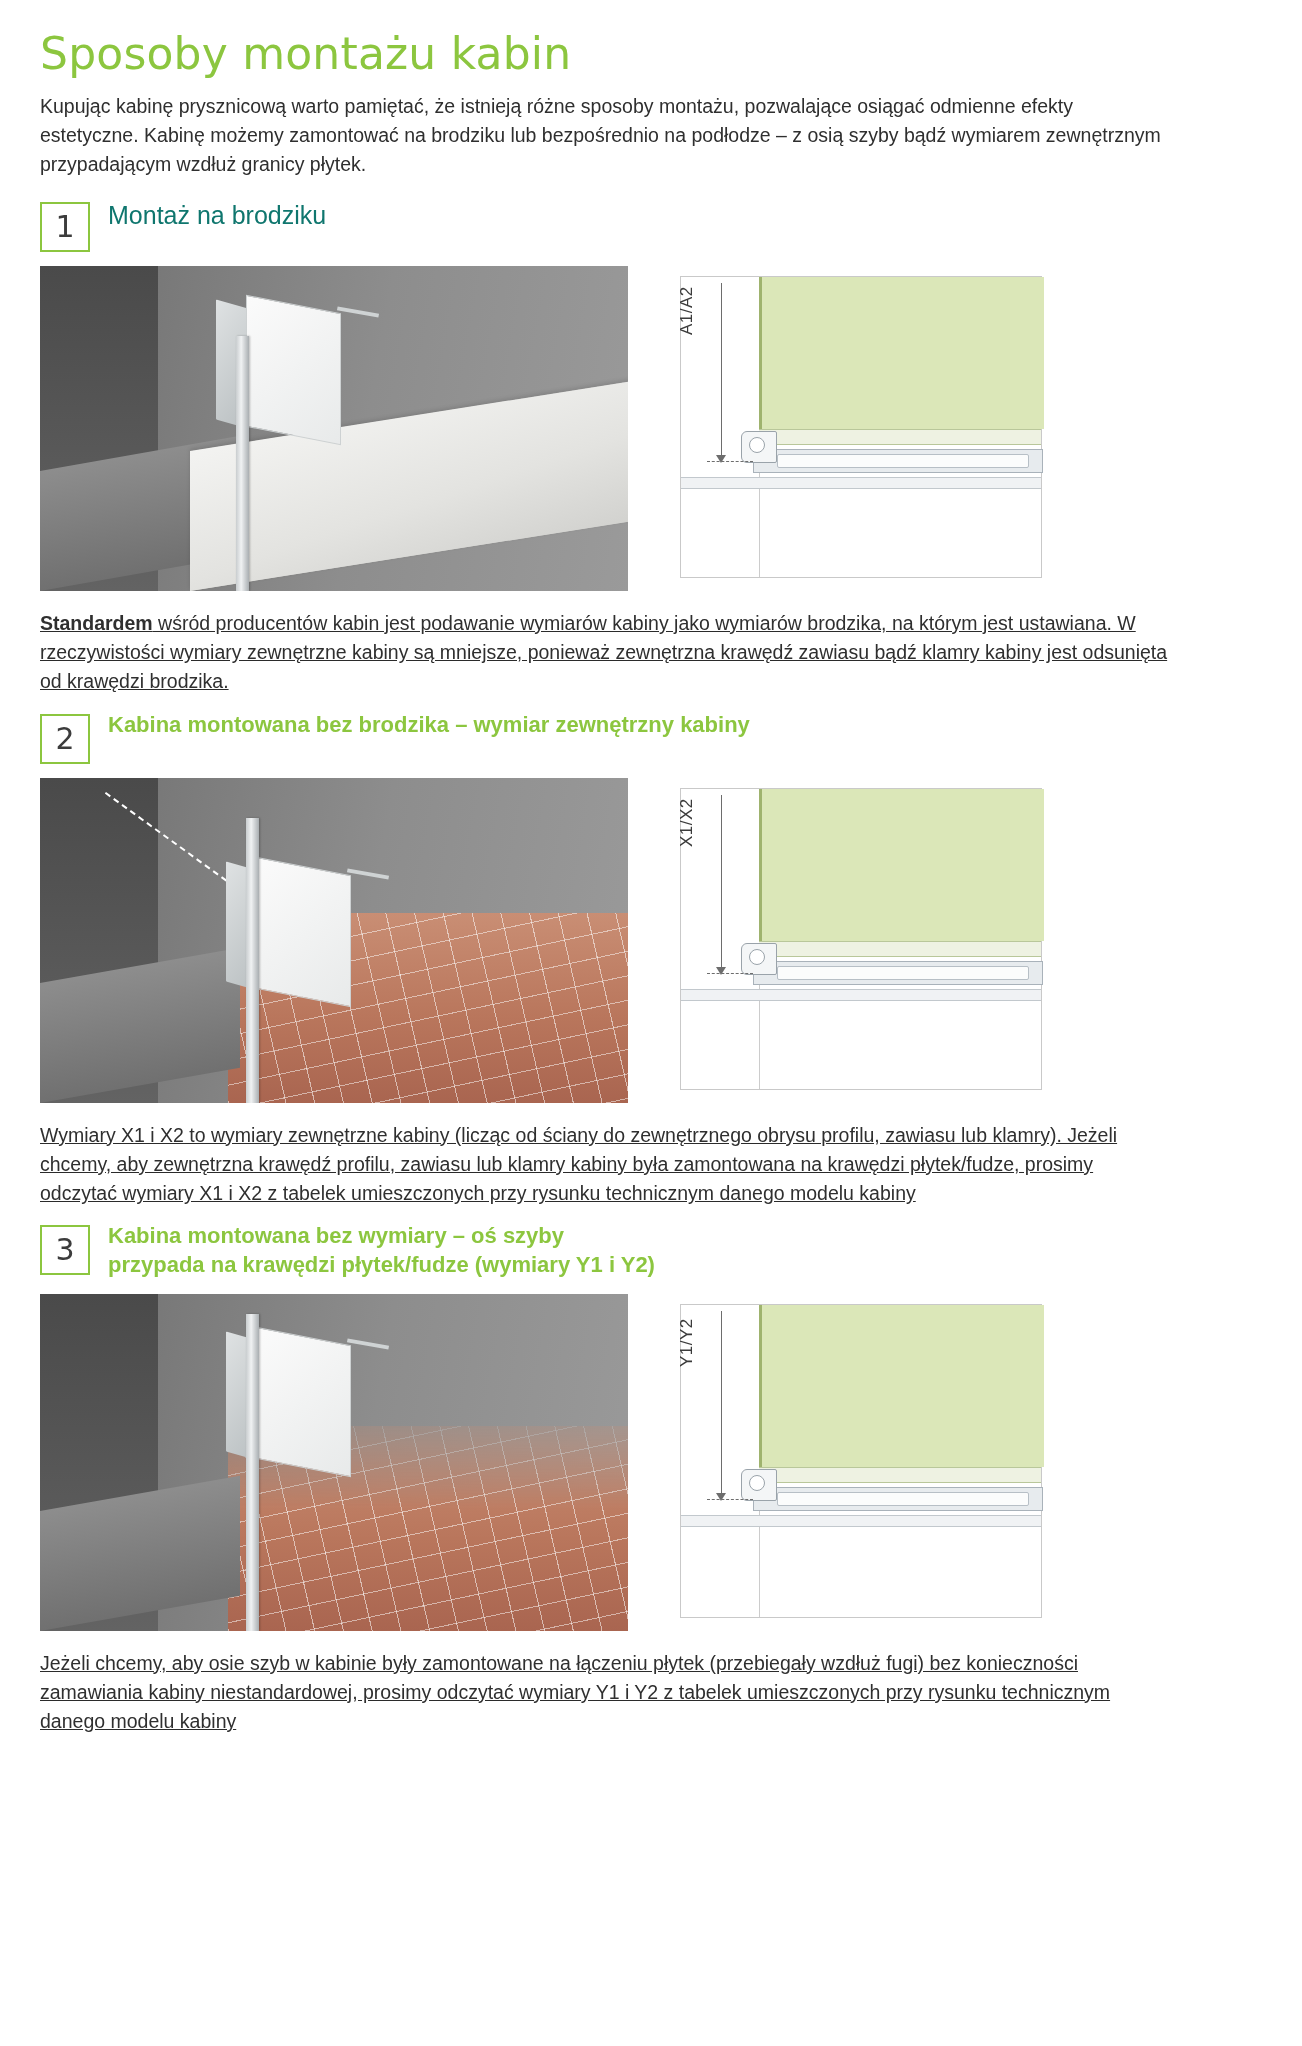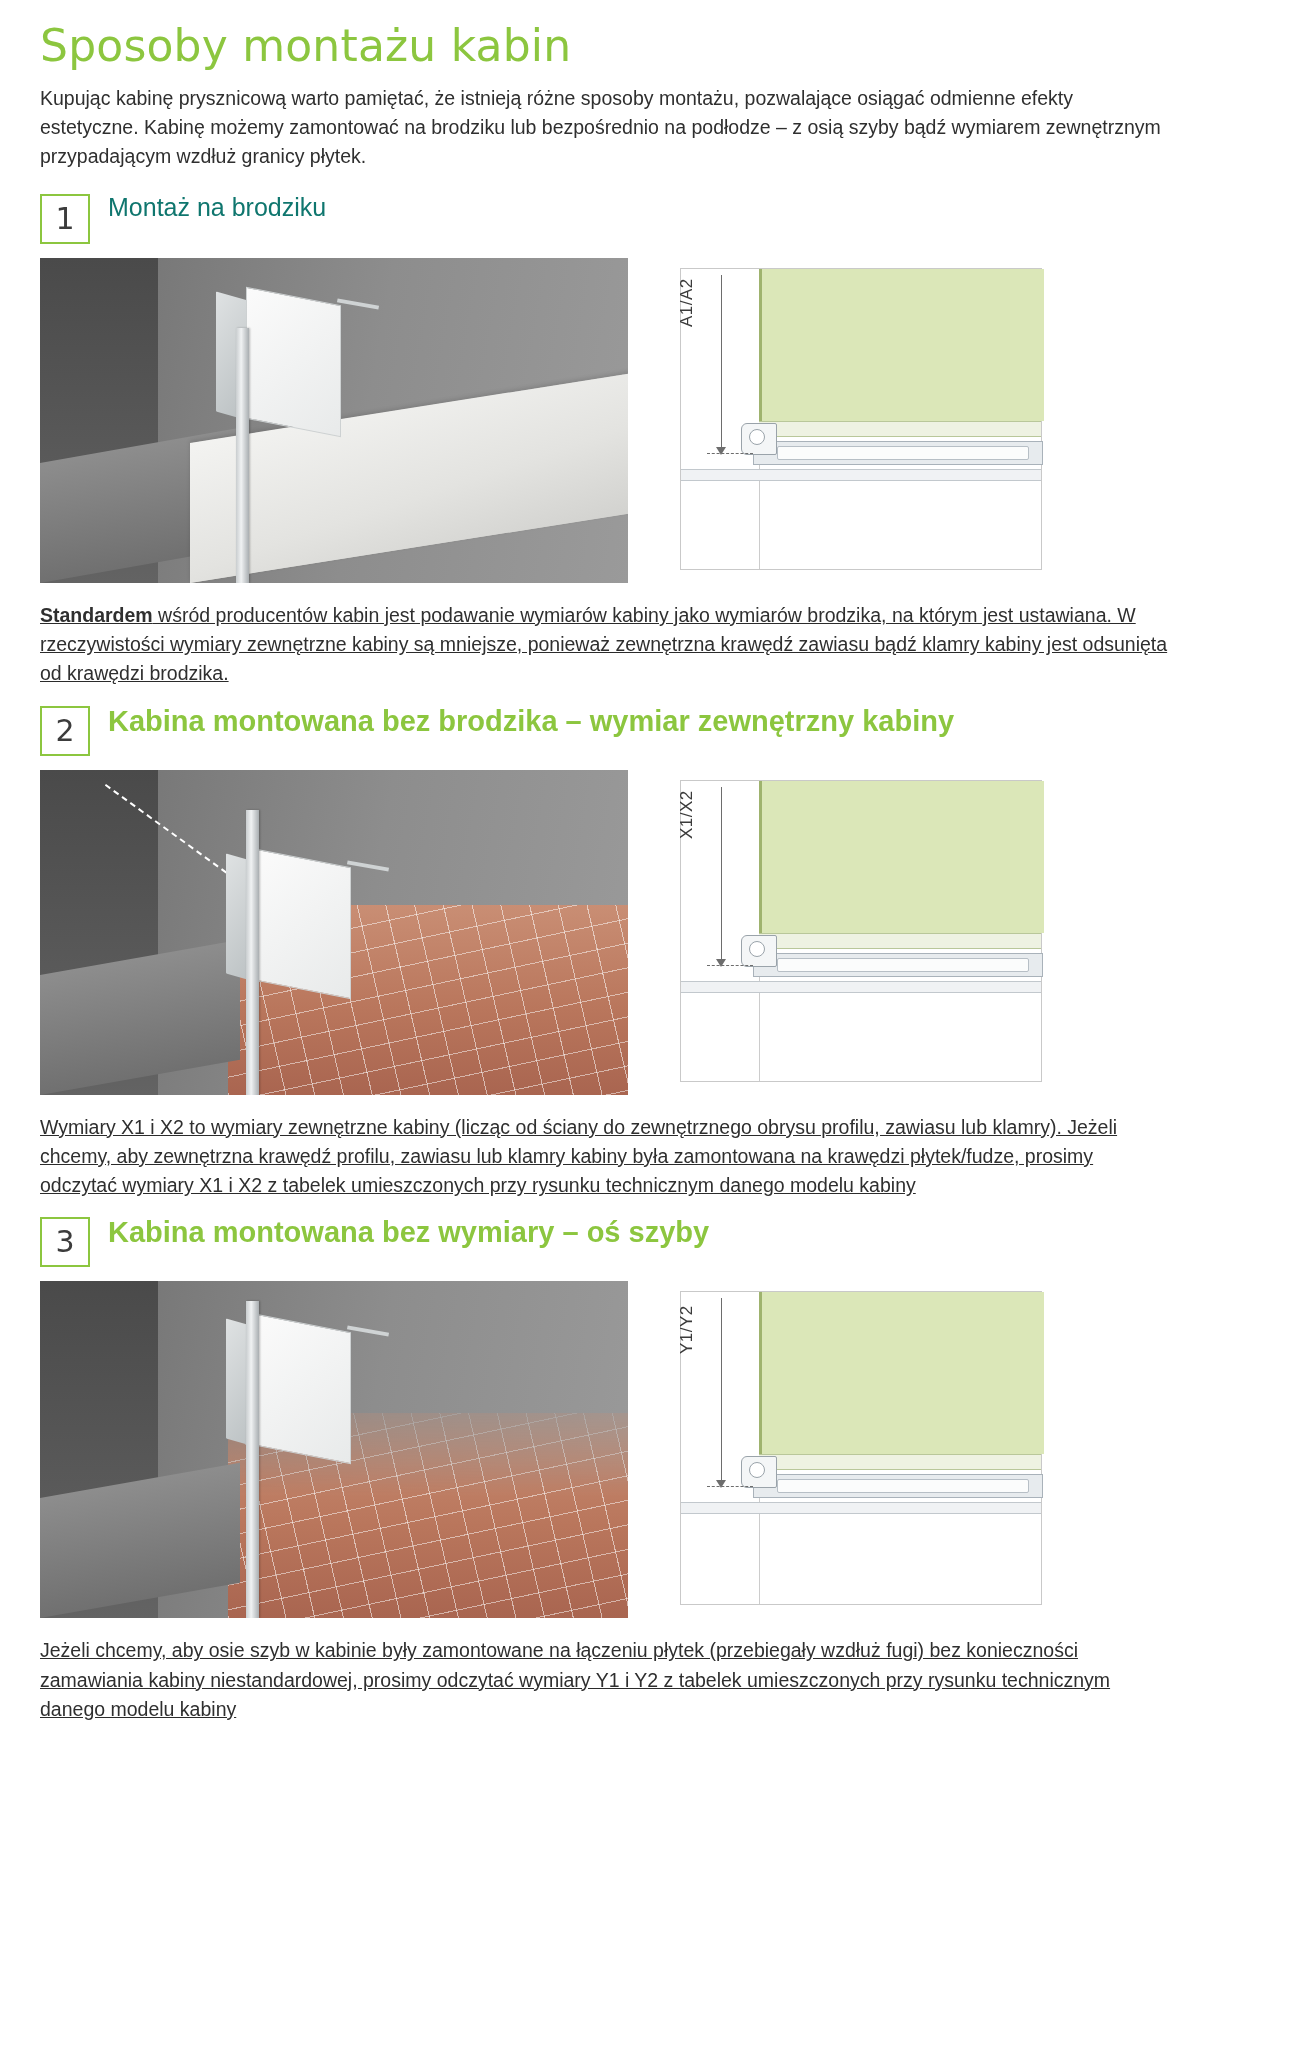--- a/index.html
+++ b/index.html
@@ -10,21 +10,21 @@
   body {
     width: 1302px;
     min-height: 2046px;
     font-family: "Liberation Sans", sans-serif;
     color: #2b2b2b;
     -webkit-font-smoothing: antialiased;
   }
   .page {
     width: 1212px;
     box-sizing: border-box;
-    padding: 14px 40px 30px 40px;
+    padding: 22px 40px 30px 40px;
   }
   h1.title {
     font-family: "DejaVu Sans", sans-serif;
     font-weight: 400;
     font-size: 44px;
     line-height: 1.1;
     color: #8cc63f;
     margin: 8px 0 14px 0;
     letter-spacing: 0.2px;
   }
@@ -70,21 +70,21 @@
     font-weight: 400;
   }
   .sec-title-2 {
     color: #8cc63f;
     font-size: 25px;
     line-height: 1.28;
     font-weight: 700;
   }
   .sec-title-b {
     color: #8cc63f;
-    font-size: 29px;
+    font-size: 22px;
     line-height: 1.3;
     font-weight: 700;
   }
   .figures {
     display: flex;
     gap: 0px;
     align-items: flex-start;
   }
   .photo {
     width: 588px;
@@ -373,20 +373,21 @@
     <div class="caption">
       <p>Wymiary X1 i X2 to wymiary zewnętrzne kabiny (licząc od ściany do zewnętrznego obrysu profilu, zawiasu lub klamry). Jeżeli chcemy, aby zewnętrzna krawędź profilu, zawiasu lub klamry kabiny była zamontowana na krawędzi płytek/fudze, prosimy odczytać wymiary X1 i X2 z tabelek umieszczonych przy rysunku technicznym danego modelu kabiny</p>
     </div>
   </div>
 
   <div class="section">
     <div class="sec-head">
       <div class="num-box">3</div>
       <div class="sec-titles">
         <div class="sec-title-b">Kabina montowana bez wymiary – oś szyby</div>
+        <div class="sec-title-b">przypada na krawędzi płytek/fudze (wymiary Y1 i Y2)</div>
       </div>
     </div>
 
     <div class="figures">
       <div class="photo tall">
         <div class="wall-left"></div>
         <div class="wall-dark"></div>
         <div class="tile-floor fade" style="height:205px;"></div>
         <div class="floor-gray"></div>
         <div class="hinge" style="top:42px;left:186px;"></div>

